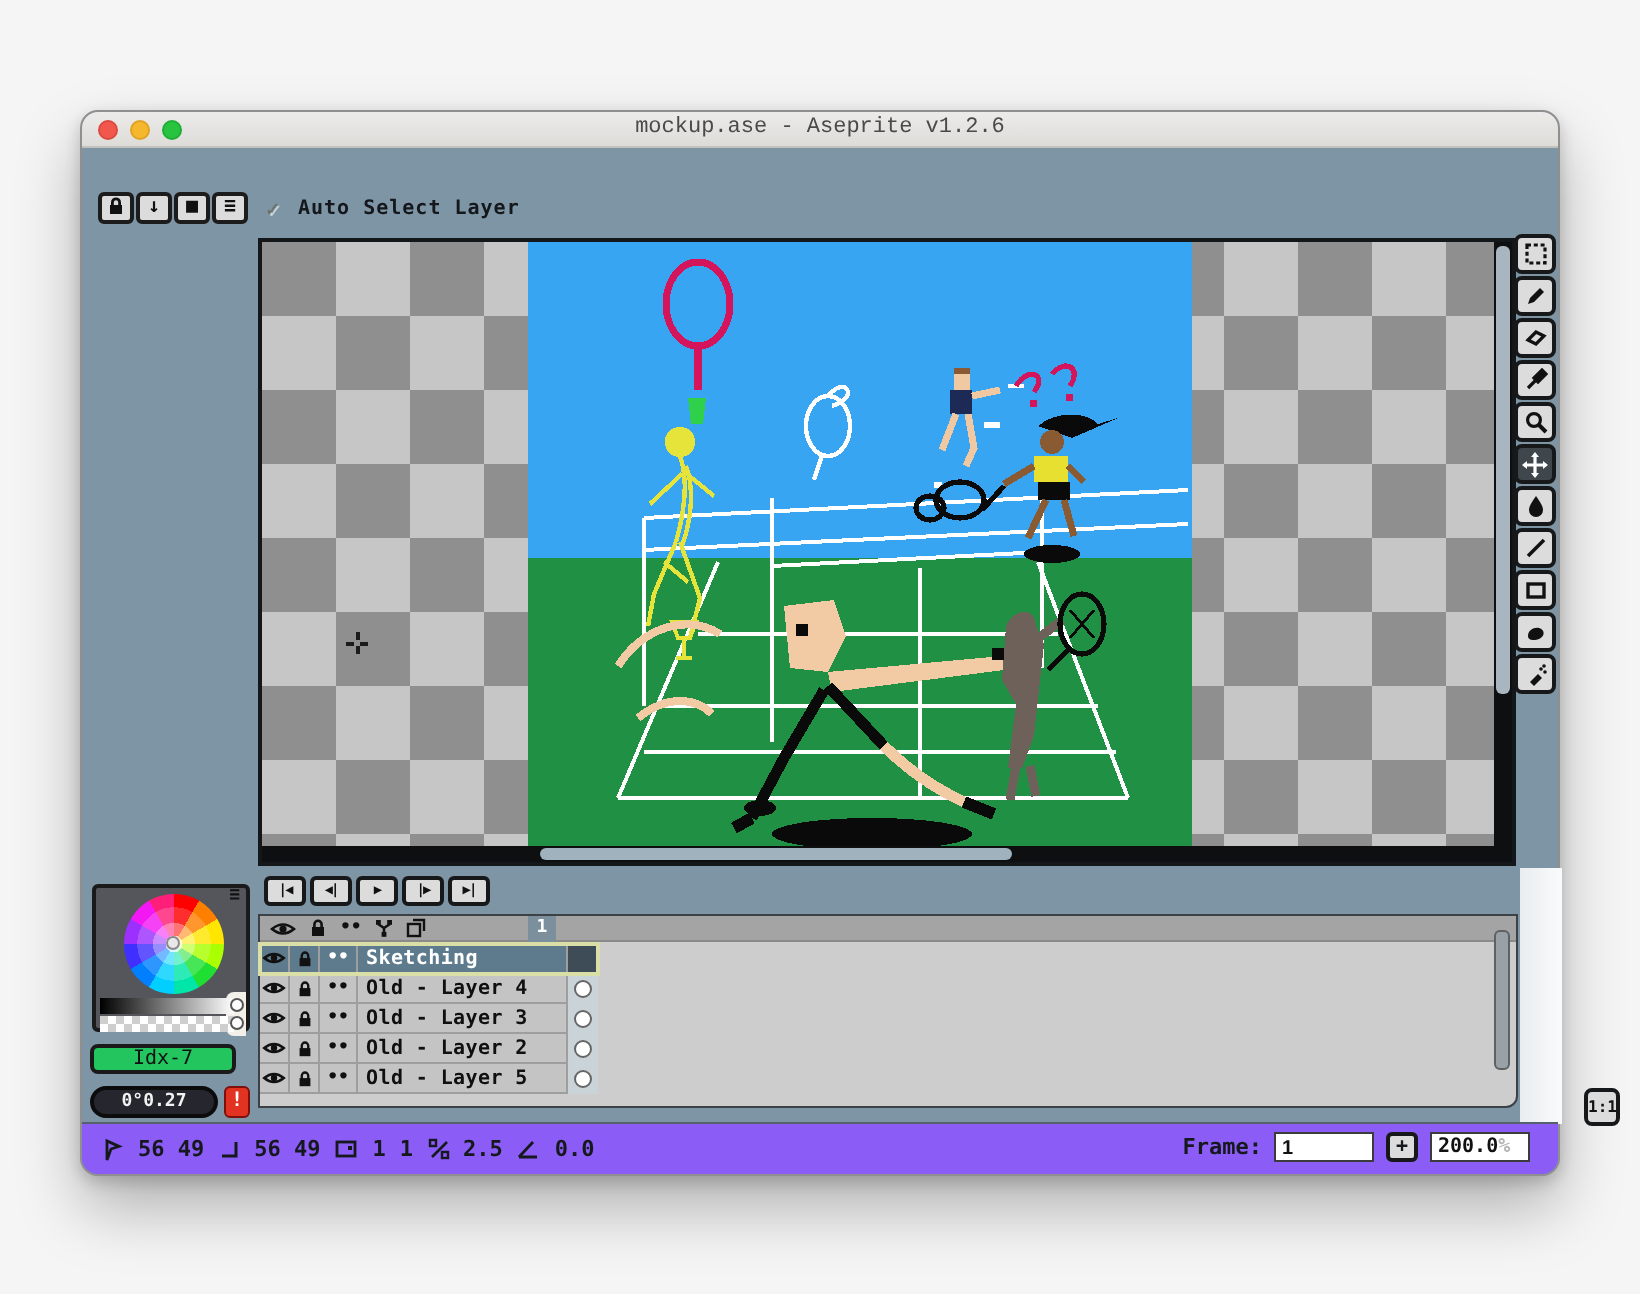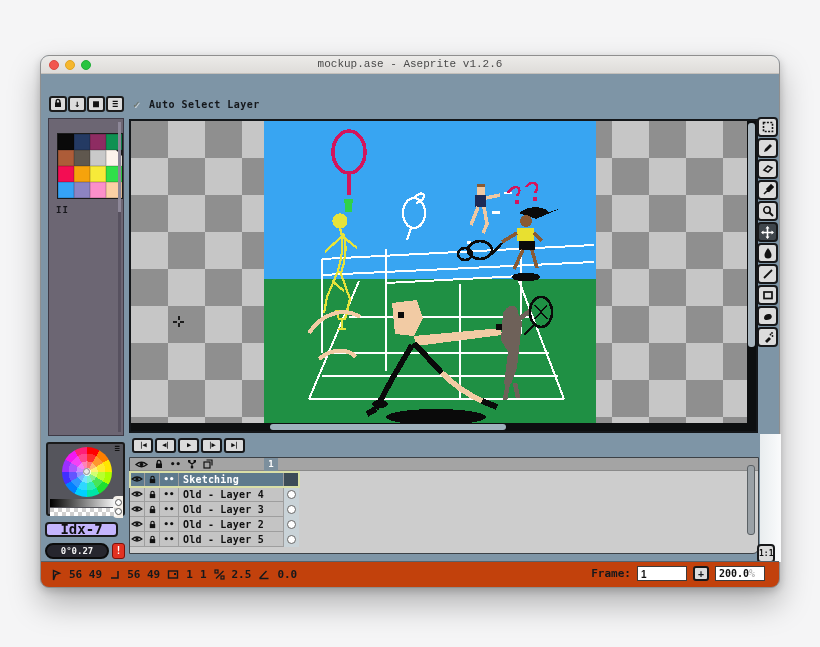--- a/index.html
+++ b/index.html
@@ -97,21 +97,21 @@
     white-space:nowrap; letter-spacing:.2px; }
   .lrow .cel { width:16px; height:15px; background:#c9d3d8; border-left:1px solid #9e9e9e;
     display:flex; align-items:center; justify-content:center; }
   .cel-circle { width:9px; height:9px; border-radius:50%; background:#fff; border:1px solid #666; }
   .lrow.selected { background:#5e7a8d; color:#fff; outline:2px solid #d9dfa7; outline-offset:-1px; }
   .lrow.selected .cel { background:#3d4c57; }
   .tl-vscroll { position:absolute; right:3px; top:7px; width:8px; height:82px; }
   .tl-vscroll-thumb { position:absolute; width:8px; height:70px; background:#9aa1a6;
     border:1px solid #5b6165; border-radius:3px; }
 
-  .one-to-one { position:absolute; left:716px; top:488px; width:18px; height:19px;
+  .one-to-one { position:absolute; left:751px; top:488px; width:18px; height:19px;
     background:#dcdcdc; border:2px solid #17181a; border-radius:4px; font-size:8px;
     font-weight:bold; color:#111; text-align:center; line-height:15px; }
   .right-fade { position:absolute; left:719px; top:378px; width:21px; height:128px;
     background:linear-gradient(to right, #e9edef, #fafbfc); }
 
   
   .wheel-panel { position:absolute; left:5px; top:386px; width:79px; height:74px;
     background:#55555c; border:2px solid #1a1a1a; border-radius:3px; }
   .wheel { position:absolute; left:14px; top:3px; width:50px; height:50px; border-radius:50%;
     background:
@@ -127,32 +127,32 @@
     background:linear-gradient(to right,#000,#fff); }
   .alpha-bar { position:absolute; left:2px; top:64px; width:67px; height:8px;
     background:conic-gradient(#fff 90deg,#cfcfcf 90deg 180deg,#fff 180deg 270deg,#cfcfcf 270deg);
     background-size:8px 8px; }
   .bar-handle { position:absolute; width:7px; height:7px; background:#fdfdfd;
     border:1px solid #555; border-radius:50%; }
   .handle-dock { position:absolute; right:0px; top:52px; width:10px; height:22px;
     background:#f3efe9; border-radius:4px 0 0 4px; }
 
   .idx-btn { position:absolute; left:4px; top:466px; width:73px; height:15px;
-    background:#c4b5fd; border:2px solid #1a1a1a; border-radius:4px; color:#111;
-    font-size:14px; font-weight:bold; text-align:center; line-height:11px; }
+    background:#22c55e; border:2px solid #1a1a1a; border-radius:4px; color:#111;
+    font-size:10px; font-weight:normal; text-align:center; line-height:11px; }
   .hsv-btn { position:absolute; left:4px; top:487px; width:64px; height:16px;
     background:#26262e; border:2px solid #0c0c0c; border-radius:8px; color:#f2f2f2;
     font-size:9px; font-weight:bold; text-align:center; line-height:12px; }
   .warn-btn { position:absolute; left:71px; top:487px; width:13px; height:16px;
     background:#e23222; border:1px solid #7e1009; border-radius:3px; color:#fff;
     font-size:10px; font-weight:bold; text-align:center; line-height:14px; }
 
   
   .statusbar { position:absolute; left:0; bottom:0; width:100%; height:26px;
-    background:#c2410c; border-top:1px solid #55616b; border-radius:0 0 8px 8px; }
+    background:#8b5cf6; border-top:1px solid #55616b; border-radius:0 0 8px 8px; }
   .status-left { position:absolute; left:10px; top:6px; display:flex; align-items:center;
     gap:7px; color:#15181c; font-size:11px; font-weight:bold; }
   .status-left svg { display:block; }
   .status-right { position:absolute; right:14px; top:4px; display:flex; align-items:center;
     gap:6px; color:#15181c; font-size:11px; font-weight:bold; }
   .frame-input { width:50px; height:15px; background:#fff; border:1px solid #3c3c3c;
     font-size:10px; font-weight:bold; padding:1px 3px 0; color:#111; }
   .plus-btn { width:16px; height:15px; background:#dcdcdc; border:2px solid #17181a;
     border-radius:3px; text-align:center; line-height:11px; font-size:10px; }
   .zoom-input { width:50px; height:15px; background:#fff; border:1px solid #3c3c3c;
@@ -178,44 +178,20 @@
           <rect x="2" y="4.5" width="6" height="4.5" fill="#111"></rect>
           <path d="M3.2 5 V3.2 a1.8 1.8 0 0 1 3.6 0 V5" fill="none" stroke="#111" stroke-width="1.4"></path>
         </svg>
     </div>
     <div class="tbtn" style="left:27px;"><span>↓</span></div>
     <div class="tbtn" style="left:46px;"><span>■</span></div>
     <div class="tbtn" style="left:65px;"><span>≡</span></div>
     <span class="auto-check">✓</span>
     <span class="auto-label">Auto Select Layer</span>
 
-    <div class="palette-panel">
-      <div class="swatches">
-        <div class="sw" style="background: rgb(10, 10, 10);"></div>
-        <div class="sw" style="background: rgb(36, 58, 99);"></div>
-        <div class="sw" style="background: rgb(142, 44, 98);"></div>
-        <div class="sw" style="background: rgb(14, 145, 82);"></div>
-        <div class="sw" style="background: rgb(173, 92, 56);"></div>
-        <div class="sw" style="background: rgb(95, 87, 78);"></div>
-        <div class="sw" style="background: rgb(201, 201, 201);"></div>
-        <div class="sw selected" style="background: rgb(253, 244, 236);"></div>
-        <div class="sw" style="background: rgb(243, 13, 83);"></div>
-        <div class="sw" style="background: rgb(246, 163, 12);"></div>
-        <div class="sw" style="background: rgb(247, 234, 57);"></div>
-        <div class="sw" style="background: rgb(47, 224, 73);"></div>
-        <div class="sw" style="background: rgb(53, 163, 246);"></div>
-        <div class="sw" style="background: rgb(141, 132, 194);"></div>
-        <div class="sw" style="background: rgb(251, 143, 201);"></div>
-        <div class="sw" style="background: rgb(251, 208, 164);"></div>
-      </div>
-      <div class="pal-cursor">II</div>
-      <div class="pal-scroll">
-          <div class="pal-scroll-thumb"></div>
-        </div>
-    </div>
 
     <div class="canvas-frame">
       <svg class="art" viewBox="0 0 332 305" shape-rendering="crispEdges">
         <rect x="0" y="0" width="332" height="158" style="fill: rgb(56, 165, 242);"></rect>
         <rect x="0" y="158" width="332" height="147" style="fill: rgb(31, 144, 68);"></rect>
 
         <g stroke="#fff" stroke-width="2" fill="none">
           <path d="M45 278 H300"></path>
             <path d="M45 278 L95 160"></path>
             <path d="M300 278 L255 160"></path>

